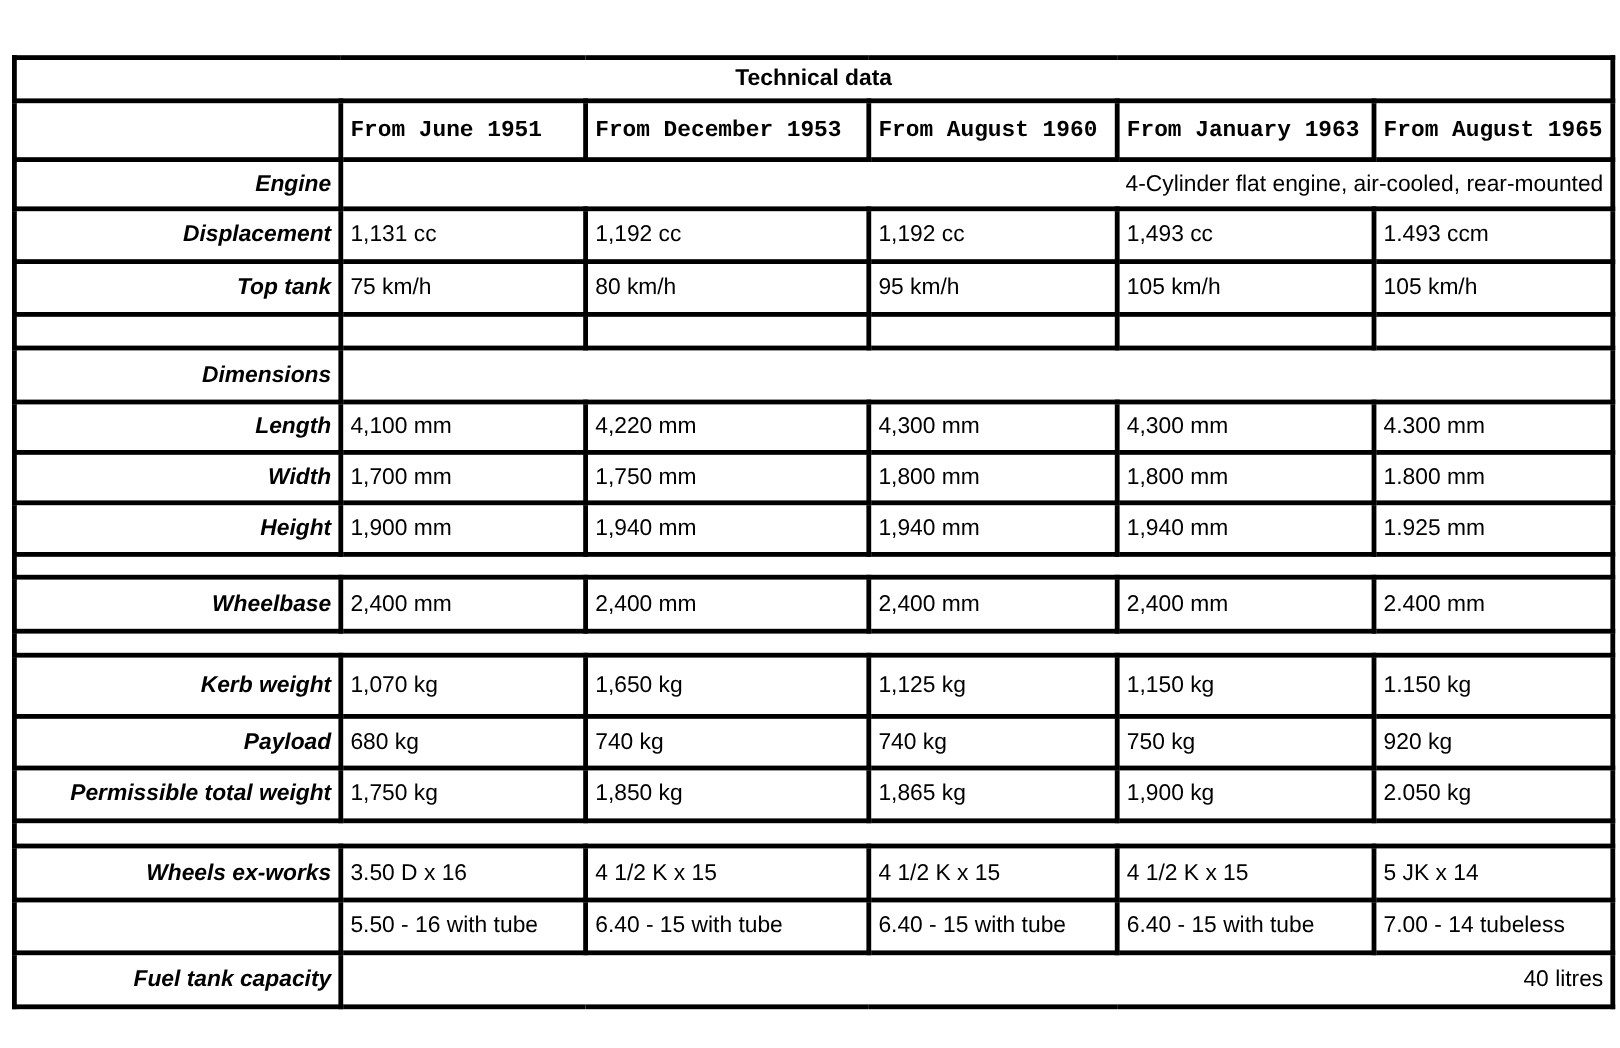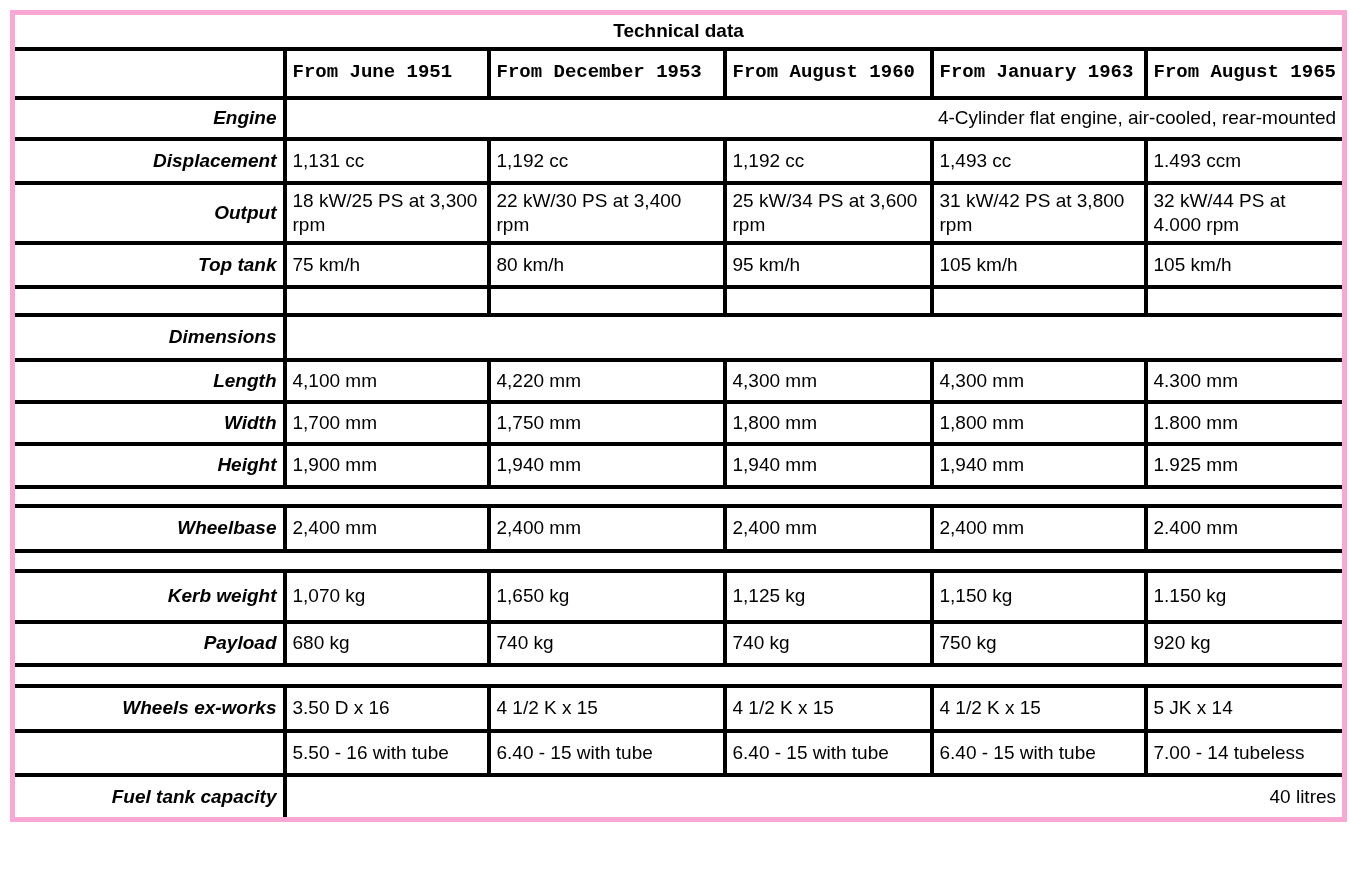--- a/index.html
+++ b/index.html
@@ -12,21 +12,22 @@
     width: 1350px;
     height: 873px;
     box-sizing: border-box;
     padding: 10px 8px 12px 10px;
     background: #ffffff;
   }
   table.tech {
     border-collapse: collapse;
     table-layout: fixed;
     width: 1332px;
-    border: 5px solid #f9a8d4;
+    border: 3px solid #f9a8d4;
+    margin-top: 36px;
   }
   table.tech td {
     border: 4px solid #000000;
     padding: 1px 6px;
     font-size: 19px;
     line-height: 1.22;
     color: #000000;
     vertical-align: middle;
     background: #ffffff;
     overflow: hidden;
@@ -118,28 +119,20 @@
 
     <tr class="r-disp">
       <td class="label-cell">Displacement</td>
       <td class="value-cell">1,131 cc</td>
       <td class="value-cell">1,192 cc</td>
       <td class="value-cell">1,192 cc</td>
       <td class="value-cell">1,493 cc</td>
       <td class="value-cell">1.493 ccm</td>
     </tr>
 
-    <tr class="r-output">
-      <td class="label-cell">Output</td>
-      <td class="value-cell">18 kW/25 PS at 3,300 rpm</td>
-      <td class="value-cell">22 kW/30 PS at 3,400 rpm</td>
-      <td class="value-cell">25 kW/34 PS at 3,600 rpm</td>
-      <td class="value-cell">31 kW/42 PS at 3,800 rpm</td>
-      <td class="value-cell">32 kW/44 PS at 4.000 rpm</td>
-    </tr>
 
     <tr class="r-speed">
       <td class="label-cell">Top tank</td>
       <td class="value-cell">75 km/h</td>
       <td class="value-cell">80 km/h</td>
       <td class="value-cell">95 km/h</td>
       <td class="value-cell">105 km/h</td>
       <td class="value-cell">105 km/h</td>
     </tr>
 
@@ -212,20 +205,28 @@
 
     <tr class="r-payload">
       <td class="label-cell">Payload</td>
       <td class="value-cell">680 kg</td>
       <td class="value-cell">740 kg</td>
       <td class="value-cell">740 kg</td>
       <td class="value-cell">750 kg</td>
       <td class="value-cell">920 kg</td>
     </tr>
 
+    <tr class="r-perm">
+      <td class="label-cell">Permissible total weight</td>
+      <td class="value-cell">1,750 kg</td>
+      <td class="value-cell">1,850 kg</td>
+      <td class="value-cell">1,865 kg</td>
+      <td class="value-cell">1,900 kg</td>
+      <td class="value-cell">2.050 kg</td>
+    </tr>
 
     <tr class="r-spacer3">
       <td colspan="6" class="value-cell"></td>
     </tr>
 
     <tr class="r-wheels1">
       <td class="label-cell">Wheels ex-works</td>
       <td class="value-cell">3.50 D x 16</td>
       <td class="value-cell">4 1/2 K x 15</td>
       <td class="value-cell">4 1/2 K x 15</td>

